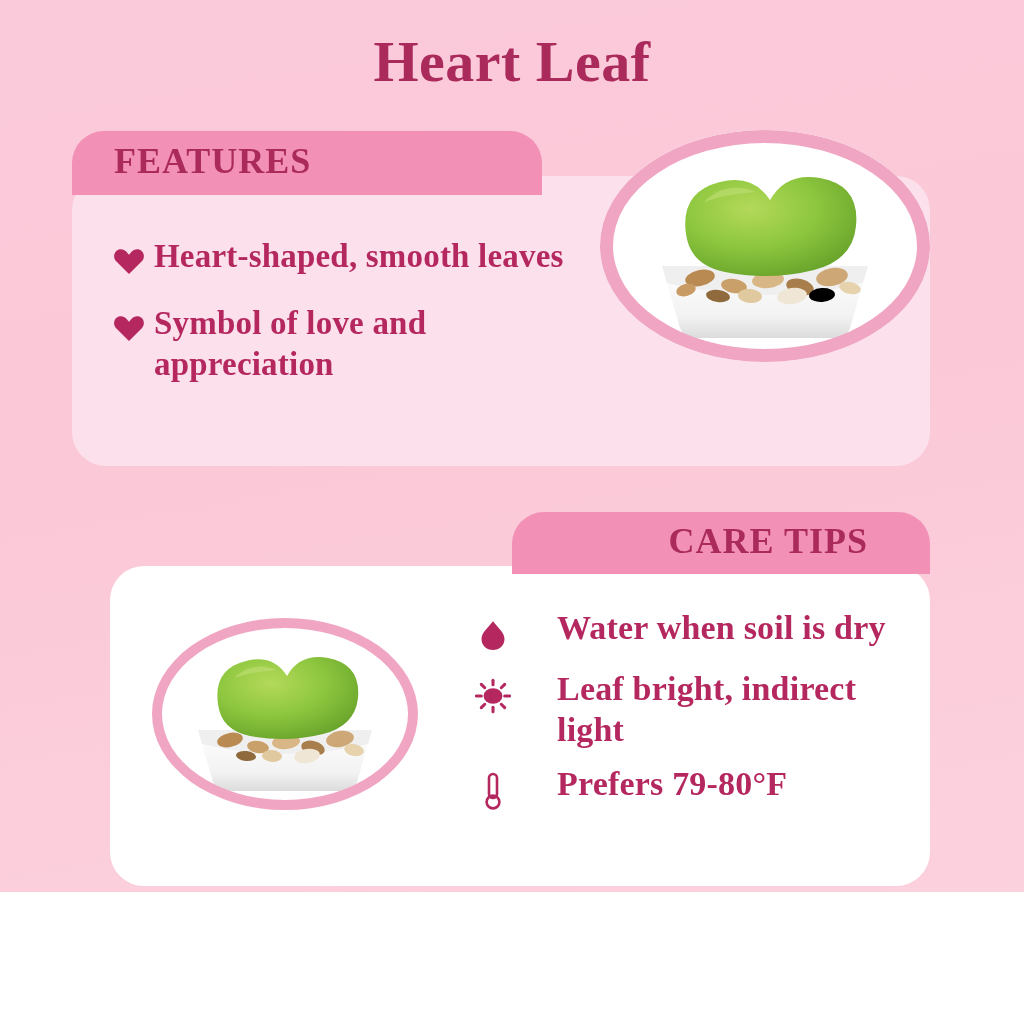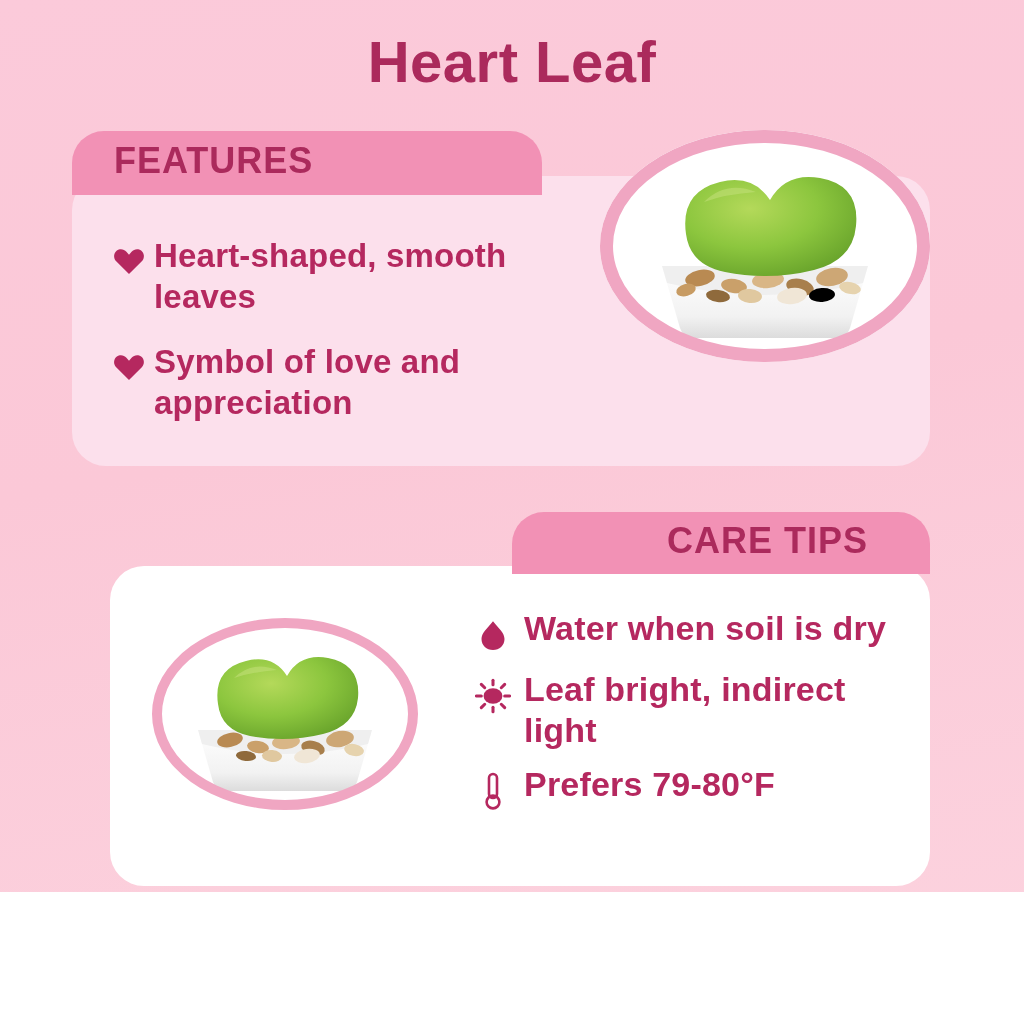--- a/index.html
+++ b/index.html
@@ -12,20 +12,21 @@
     background: #ffffff;
     font-family: "Liberation Sans", sans-serif;
     overflow: hidden;
   }
   .poster {
     position: relative;
     width: 1024px;
     height: 892px;
     background: #fef9c3;
     overflow: hidden;
+    font-family: Liberation Serif, serif;
   }
   .bg-pink {
     position: absolute;
     left: 0; top: 0;
     width: 1024px;
     height: 932px;
     background: linear-gradient(170deg, #fbcada 0%, #fbc8d7 45%, #fcd2de 100%);
   }
 
   
@@ -169,20 +170,21 @@
   .care-list {
     position: absolute;
     left: 470px;
     top: 608px;
     width: 450px;
   }
   .care-item {
     display: flex;
     align-items: flex-start;
     margin-bottom: 13px;
+    gap: 33px;
   }
   .care-icon {
     flex: 0 0 auto;
     width: 46px;
     height: 42px;
     margin-top: 6px;
     margin-right: 8px;
     color: #b5285f;
     display: flex;
     align-items: center;

